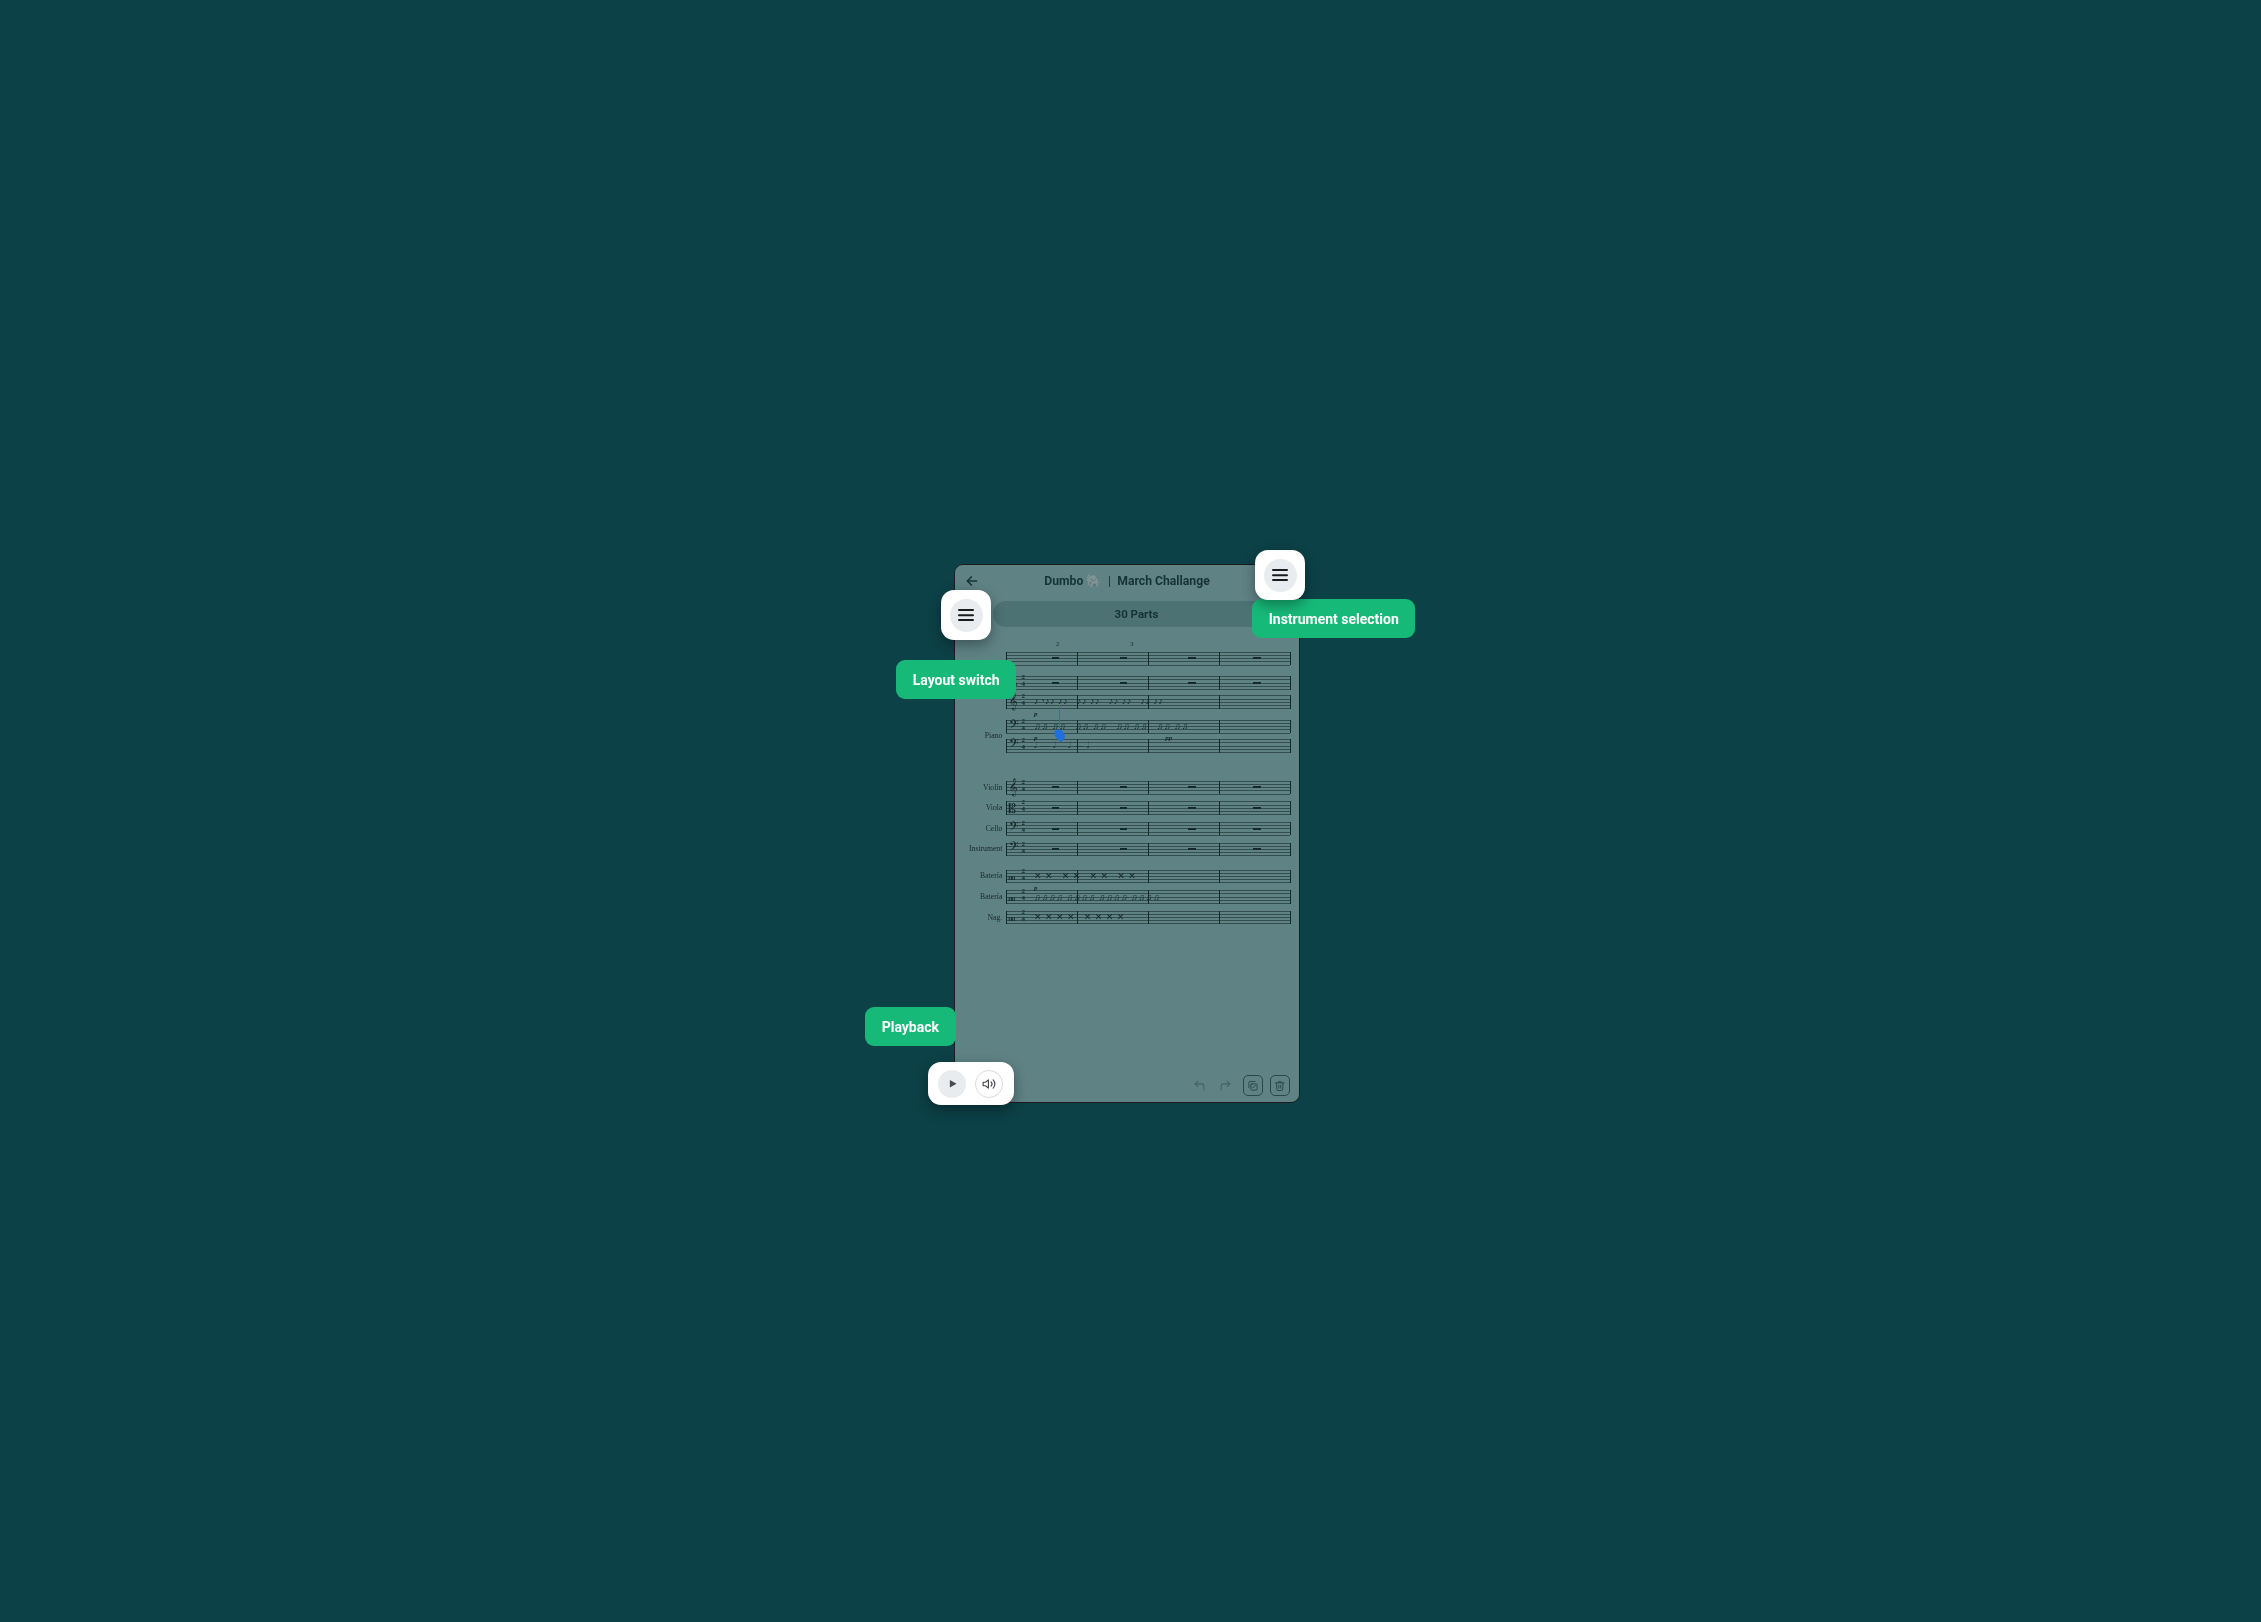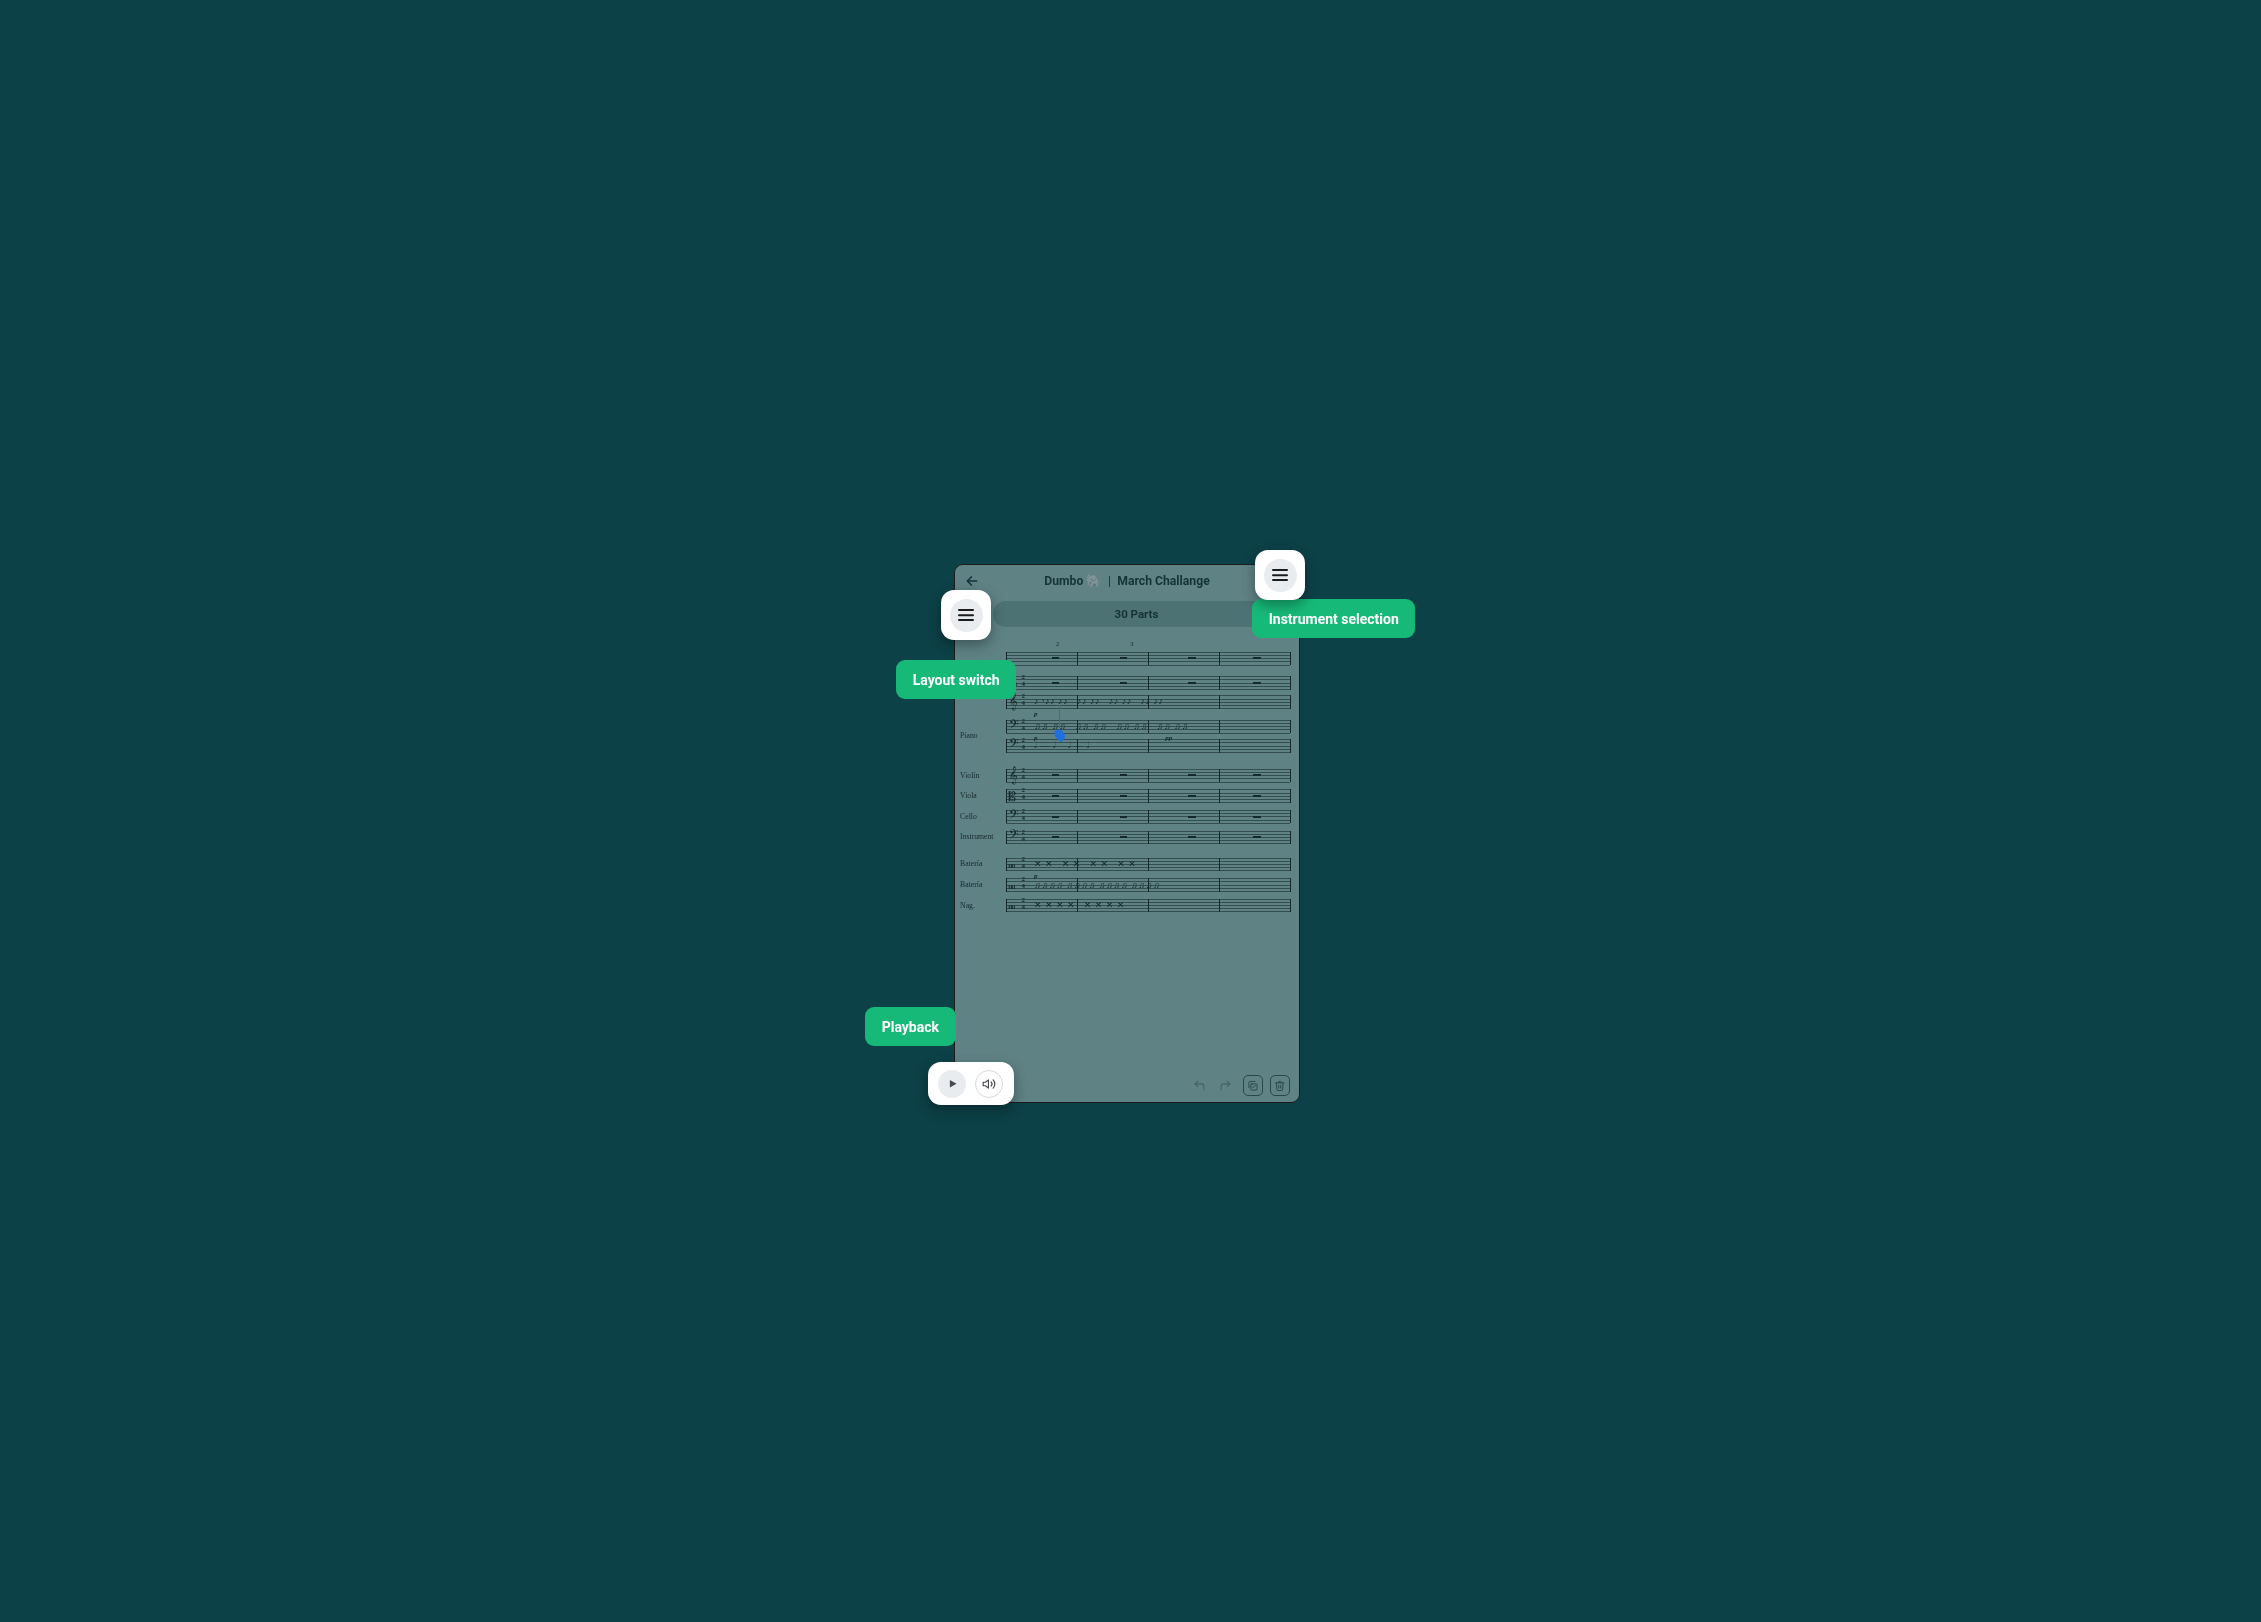--- a/index.html
+++ b/index.html
@@ -96,20 +96,21 @@
     padding-left: 96px;
     gap: 71px;
     margin-top: 3.8px;
     margin-bottom: 1.3px;
   }
 
   .system { margin-bottom: 3.8px; }
   .staff-row { display: flex; align-items: center; }
   .inst-label {
     width: 46px;
+    text-align: right;
     font-size: 7.7px;
     padding-right: 3.8px;
     color: #1b1b1b;
   }
   .staff {
     position: relative;
     flex: 1;
     height: 18px;
     margin: 1.3px 3.8px 1.3px 0;
     background:
@@ -335,21 +336,21 @@
                   <span style="left:25%"></span>
                   <span style="left:50%"></span>
                   <span style="left:75%"></span>
                 </div>
               <div class="notes">𝅗𝅥 — 𝅗𝅥 &nbsp;&nbsp; 𝅗𝅥 — 𝅗𝅥</div>
             </div>
           </div>
         </div>
       </div>
 
-      <div class="system" style="margin-top:9px">
+      <div class="system" style="margin-top:21px">
         <div class="staff-row">
           <div class="inst-label">Violín</div>
           <div class="staff">
             <span class="clef">𝄞</span>
             <div class="tsig"><span>2</span><br><span>4</span></div>
             <div class="bars">
                 <span style="left:25%"></span>
                 <span style="left:50%"></span>
                 <span style="left:75%"></span>
               </div>

